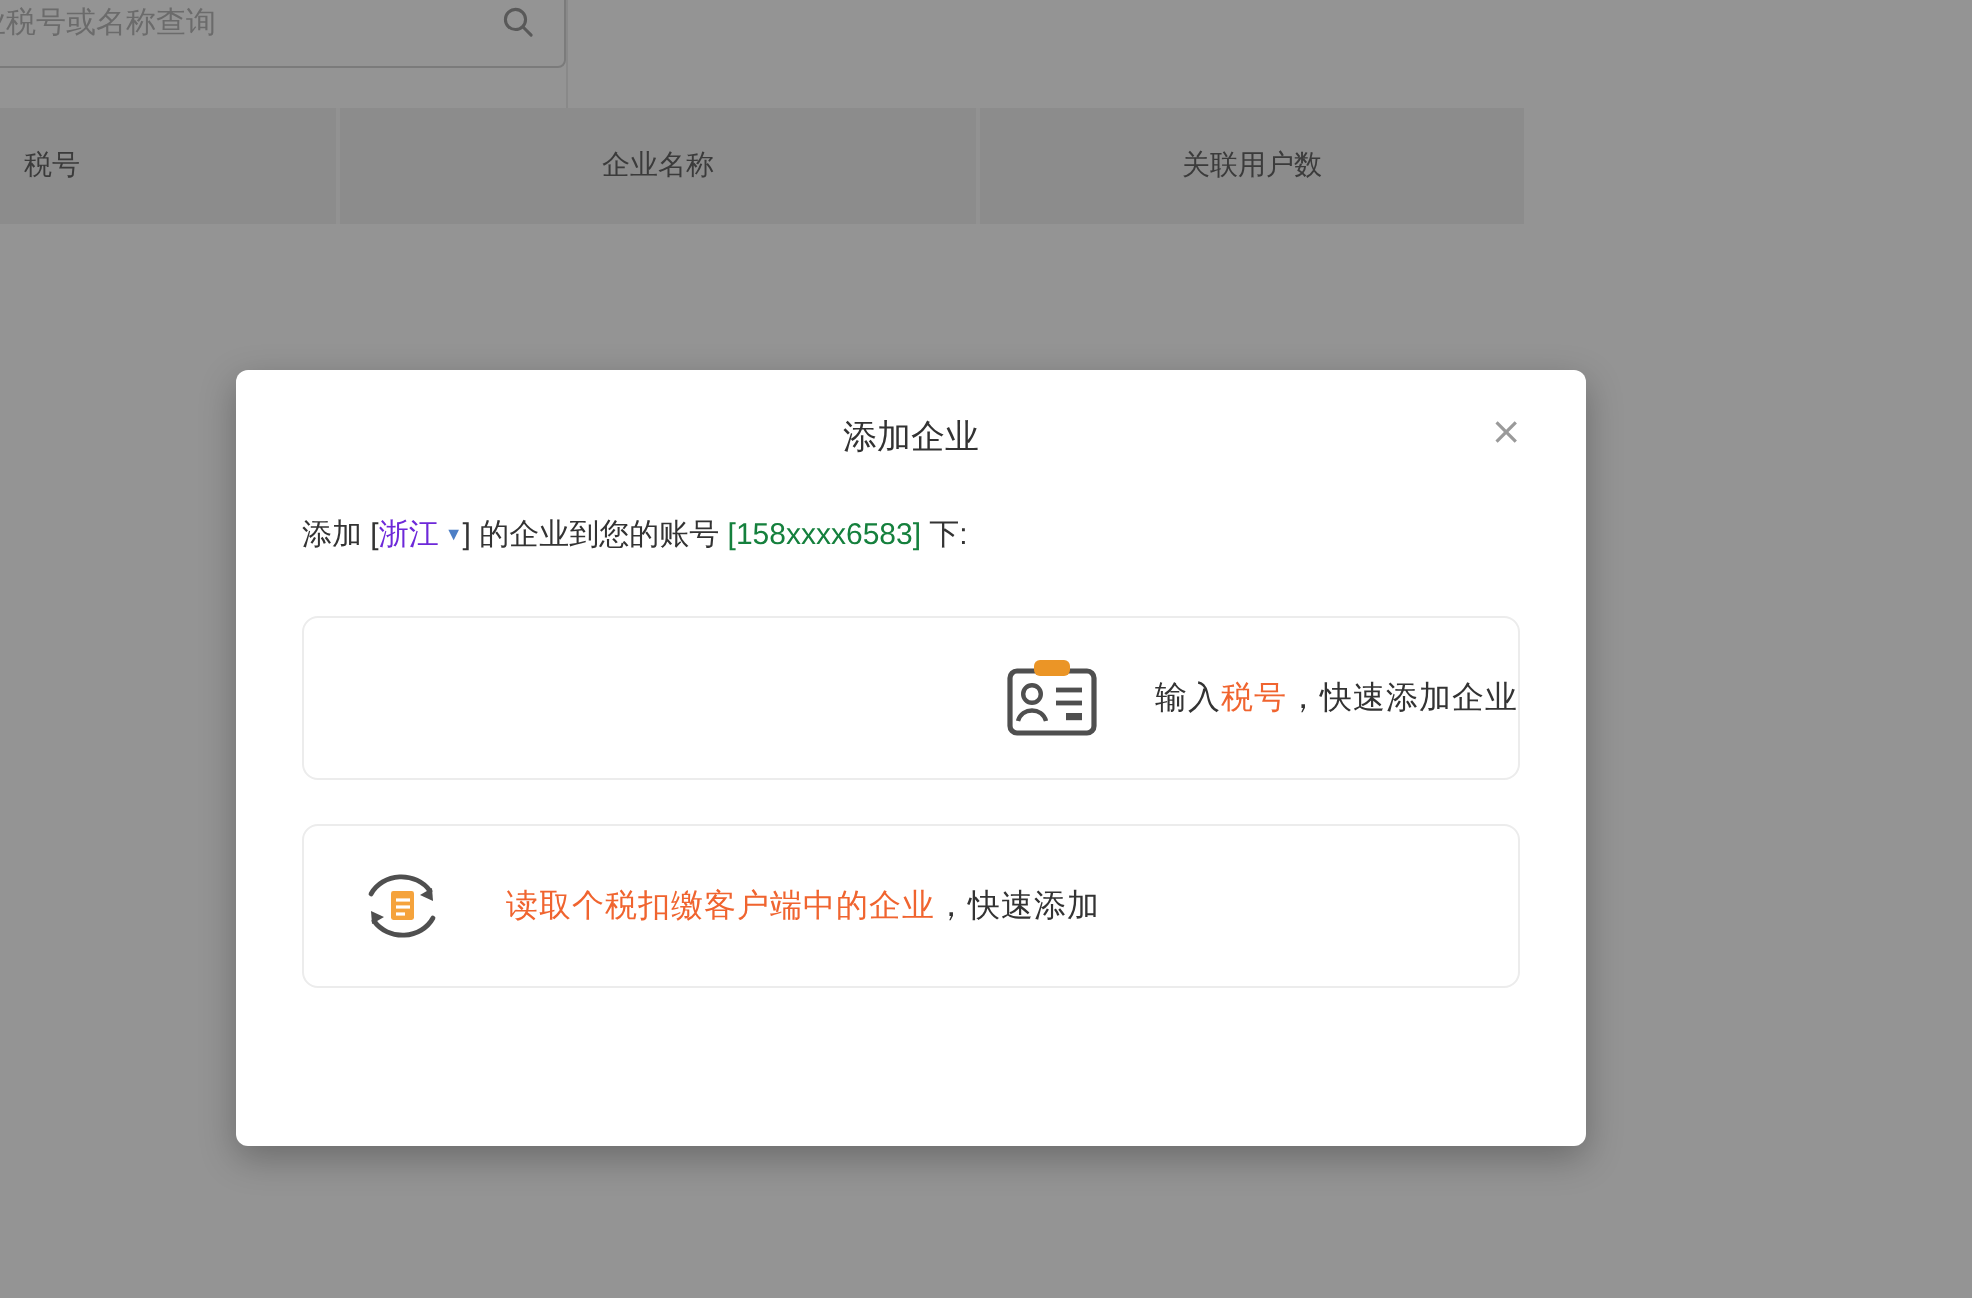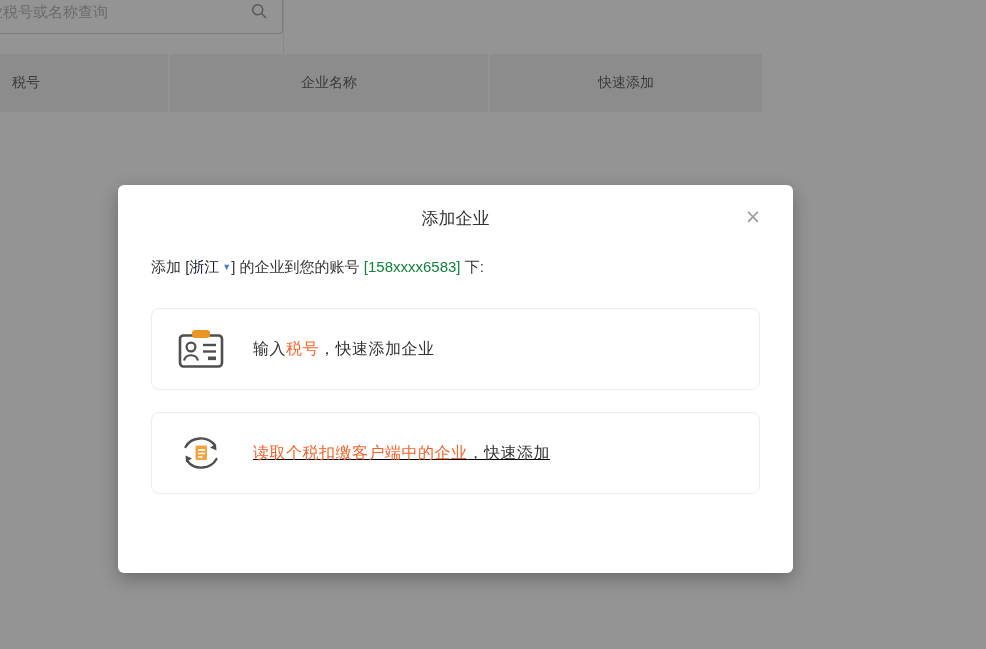--- a/index.html
+++ b/index.html
@@ -77,35 +77,35 @@
     position:absolute;top:22px;right:32px;
     font-size:19px;line-height:19px;color:#9a9a9a;
     cursor:pointer;user-select:none;
     font-family:"DejaVu Sans",sans-serif;
   }
   .modal-subtitle{
     margin-top:28px;
     padding:0 33px;
     font-size:15px;color:#333;
   }
-  .region-select{color:#0f172a;cursor:pointer;}
+  .region-select{color:#6d28d9;cursor:pointer;}
   .region-caret{font-size:9px;color:#4d7fc6;vertical-align:2px;margin-left:3px;}
   .account-number{color:#15803d;}
   .orange-text{color:#f0642f;}
 
   .option-cards{padding:0 33px;}
   .option-card{
     height:82px;
     border:1px solid #ececec;border-radius:8px;
     display:flex;align-items:center;
     padding-left:23px;box-sizing:border-box;
     cursor:pointer;background:#fff;
   }
-  .option-card.first{margin-top:31px;}
-  .option-card.second{margin-top:22px;text-decoration:underline;}
+  .option-card.first{margin-top:31px;justify-content:flex-end;}
+  .option-card.second{margin-top:22px;}
   .option-icon{width:52px;height:48px;margin-right:26px;flex:0 0 auto;
     display:flex;align-items:center;justify-content:center;}
   .option-text{font-size:16px;color:#333;letter-spacing:0.5px;}
 </style>
 </head>
 <body>
 
 <div class="viewport">
 
   <div class="bg-page">
@@ -116,21 +116,21 @@
           <circle cx="8.6" cy="8.6" r="5.6" fill="none" stroke="#9a9a9a" stroke-width="1.7"></circle>
           <line x1="12.8" y1="12.8" x2="17.3" y2="17.3" stroke="#9a9a9a" stroke-width="1.7" stroke-linecap="round"></line>
         </svg>
       </span>
     </div>
     <div class="top-divider"></div>
 
     <div class="table-header">
       <div class="th-cell first c1">税号</div>
       <div class="th-cell c2">企业名称</div>
-      <div class="th-cell c3">快速添加</div>
+      <div class="th-cell c3">关联用户数</div>
     </div>
   </div>
 
   <div class="overlay"></div>
 
   <div class="modal">
     <div class="modal-title">添加企业</div>
     <div class="modal-close">×</div>
 
     <div class="modal-subtitle">

